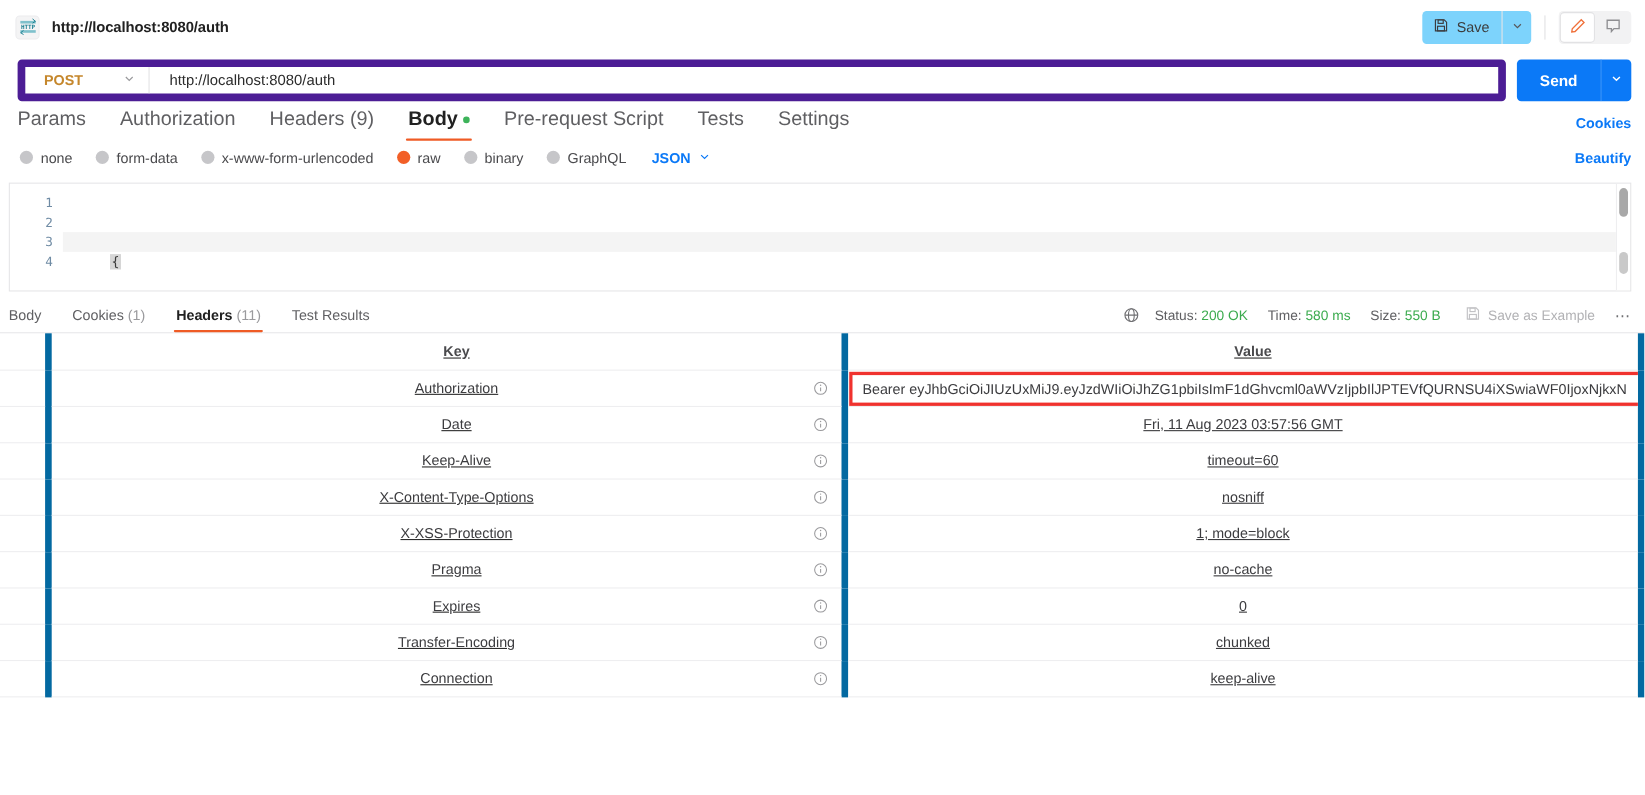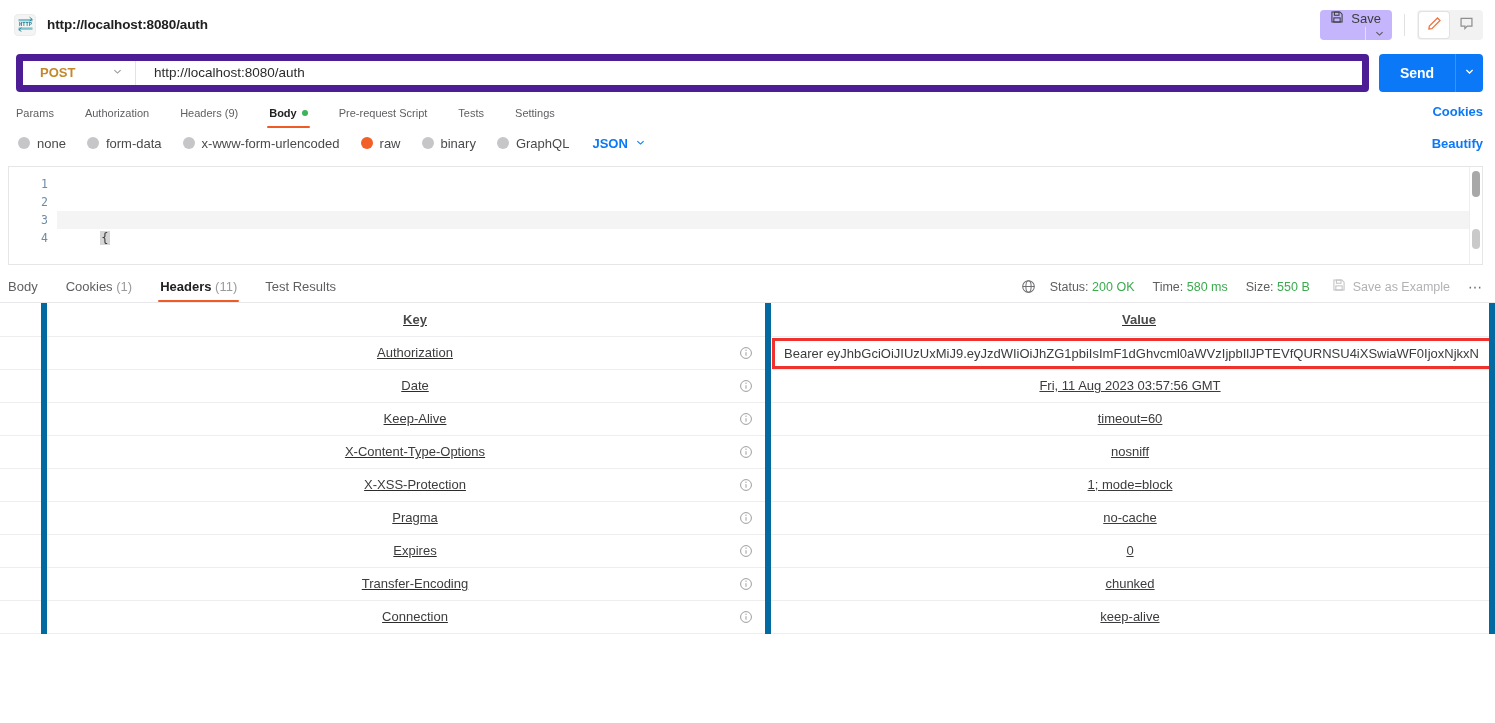--- a/index.html
+++ b/index.html
@@ -39,25 +39,24 @@
     letter-spacing: -0.1px;
   }
   .topbar-right {
     margin-left: auto;
     display: flex;
     align-items: center;
     gap: 0;
   }
   .save-group {
     display: flex; align-items: flex-end;
-    background: #c4b5fd;
+    background: #7dd3fc;
     border-radius: 4px;
     height: 30px;
     overflow: hidden;
-    flex-direction: column;
   }
   .save-btn {
     display: flex; align-items: center; gap: 7px;
     padding: 0 11px 0 10px;
     height: 30px;
     font-size: 13px;
     color: #3c3c3c;
     cursor: pointer;
   }
   .save-caret {
@@ -148,21 +147,21 @@
   .reqtabs {
     position: relative;
     display: flex;
     align-items: flex-end;
     padding: 0 12px 0 16px;
     height: 32px;
   }
   .rtab {
     position: relative;
     display: flex; align-items: center; gap: 5px;
-    font-size: 11px;
+    font-size: 18px;
     color: #5f5f62;
     padding: 0 0 9px 0;
     margin-right: 31px;
     cursor: pointer;
     white-space: nowrap;
   }
   .rtab.active { color: #212121; font-weight: bold; }
   .rtab.active::after {
     content: "";
     position: absolute;

